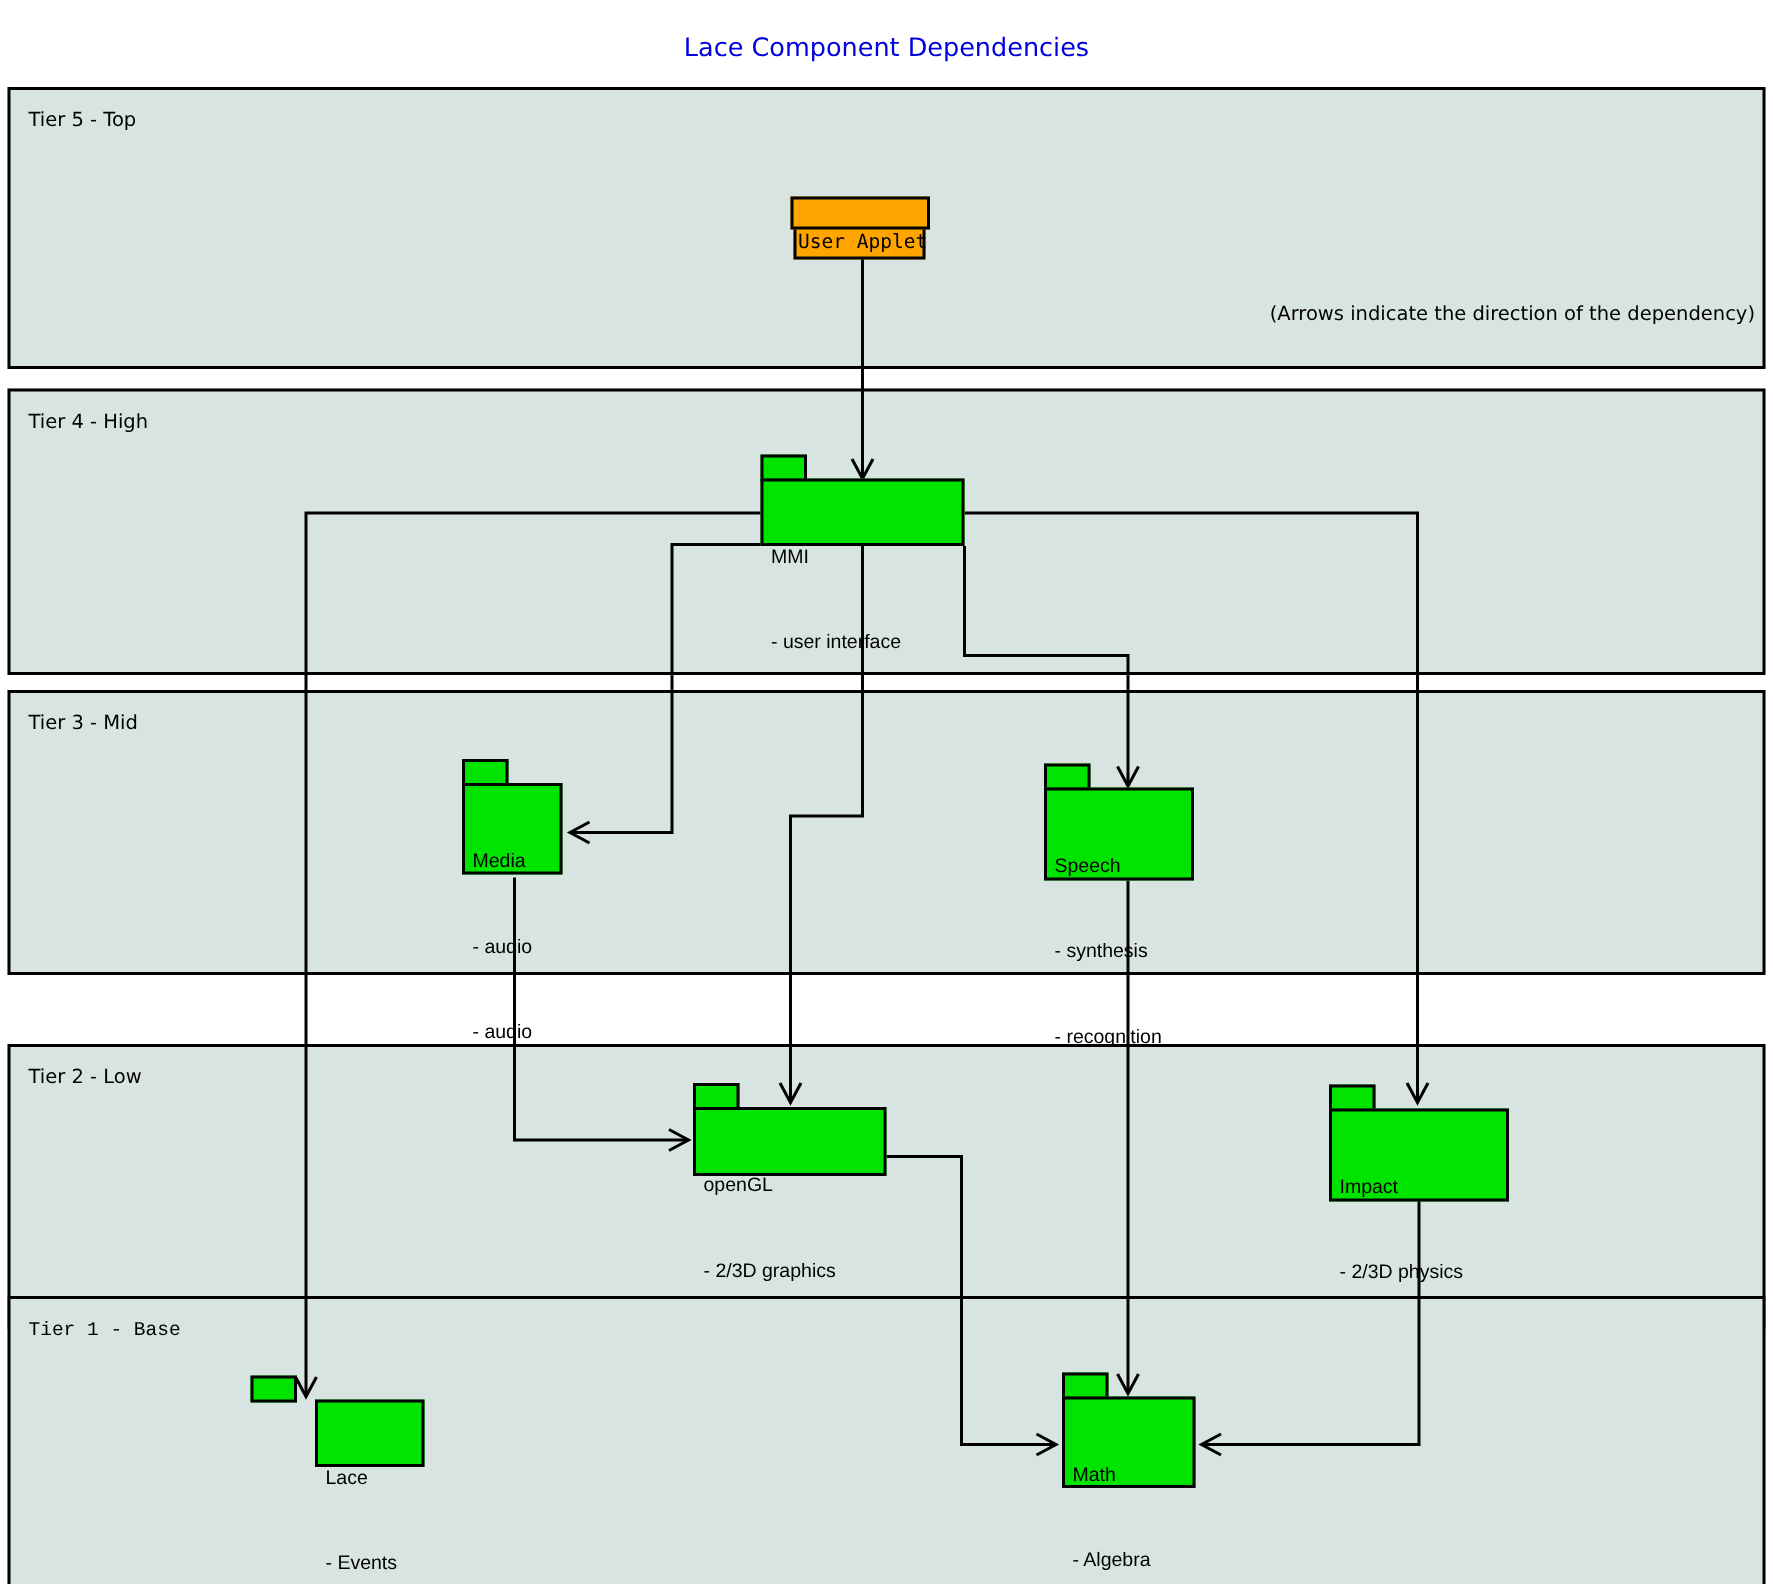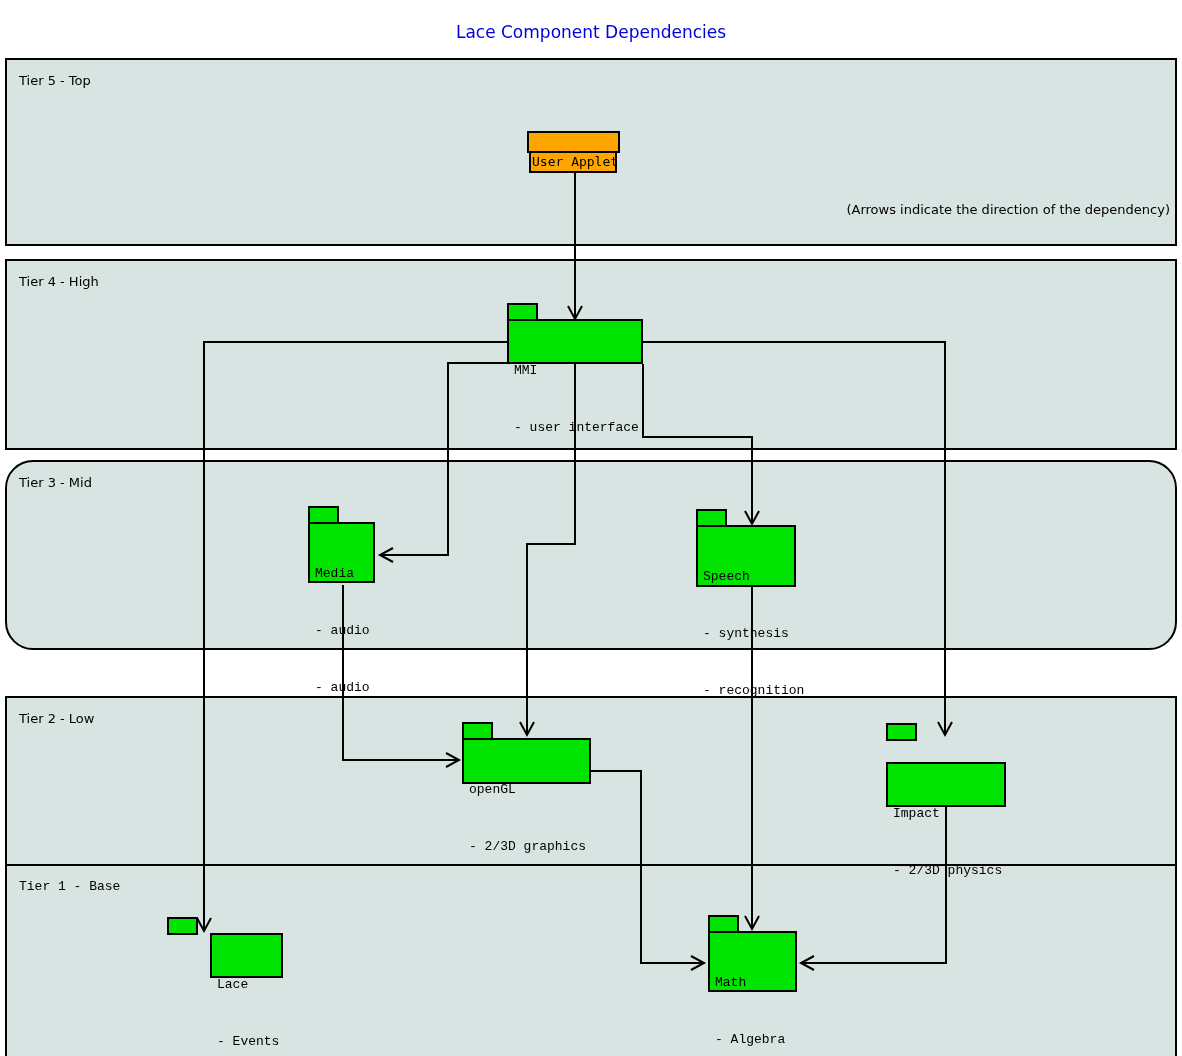--- a/index.html
+++ b/index.html
@@ -25,21 +25,21 @@
   .pkg { position:absolute; z-index:3; }
   .pkg-tab {
     position:absolute; left:0; top:0; width:31px; height:18px;
     background:var(--component_fill);
     border:2px solid var(--border); box-sizing:border-box;
   }
   .pkg-body {
     position:absolute; left:0; top:16px;
     background:var(--component_fill);
     border:2px solid var(--border); box-sizing:border-box;
-    font-family:Liberation Mono, monospace; font-size:13px;
+    font-family:Liberation Sans, sans-serif; font-size:13px;
     line-height:19px; padding:2px 0 0 5px; white-space:pre;
   }
   .applet-tab {
     position:absolute; left:2px; top:0; width:88px; height:23px;
     background:var(--applet_fill);
     border:2px solid var(--border); box-sizing:border-box;
     font-family:"DejaVu Sans Mono", monospace; font-size:13px;
     line-height:19px; padding-left:1px; white-space:pre;margin-top:40px;
   }
   .applet-body {
@@ -55,21 +55,21 @@
 <div id="canvas">
 
   <div id="diagram-title">Lace Component Dependencies</div>
 
   <div class="tier" style="top:58px;  height:188px;">
     <span class="tier-label">Tier 5 - Top</span>
   </div>
   <div class="tier" style="top:259px; height:191px;">
     <span class="tier-label">Tier 4 - High</span>
   </div>
-  <div class="tier" style="top:460px; height:190px;border-radius:28px;">
+  <div class="tier" style="top:460px; height:190px;">
     <span class="tier-label">Tier 3 - Mid</span>
   </div>
   <div class="tier" style="top:696px; height:190px;">
     <span class="tier-label">Tier 2 - Low</span>
   </div>
   <div class="tier" style="top:864px; height:241px;font-family:Liberation Mono, monospace;">
     <span class="tier-label">Tier 1 - Base</span>
   </div>
 
   <div id="note">(Arrows indicate the direction of the dependency)</div>
@@ -126,21 +126,21 @@
   <div class="pkg" style="left:462px; top:722px;">
     <div class="pkg-tab"></div>
     <div class="pkg-body" style="width:129px; height:46px;">
       <div>openGL</div>
       <div>- 2/3D graphics</div>
     </div>
   </div>
 
   <div class="pkg" style="left:886px; top:723px;">
     <div class="pkg-tab"></div>
-    <div class="pkg-body" style="width:120px; height:45px;margin-top:23px;">
+    <div class="pkg-body" style="width:120px; height:62px;">
       <div>Impact</div>
       <div>- 2/3D physics</div>
     </div>
   </div>
 
   <div class="pkg" style="left:167px; top:917px;">
     <div class="pkg-tab"></div>
     <div class="pkg-body" style="width:73px; height:45px;margin-left:43px;">
       <div>Lace</div>
       <div>- Events</div>

